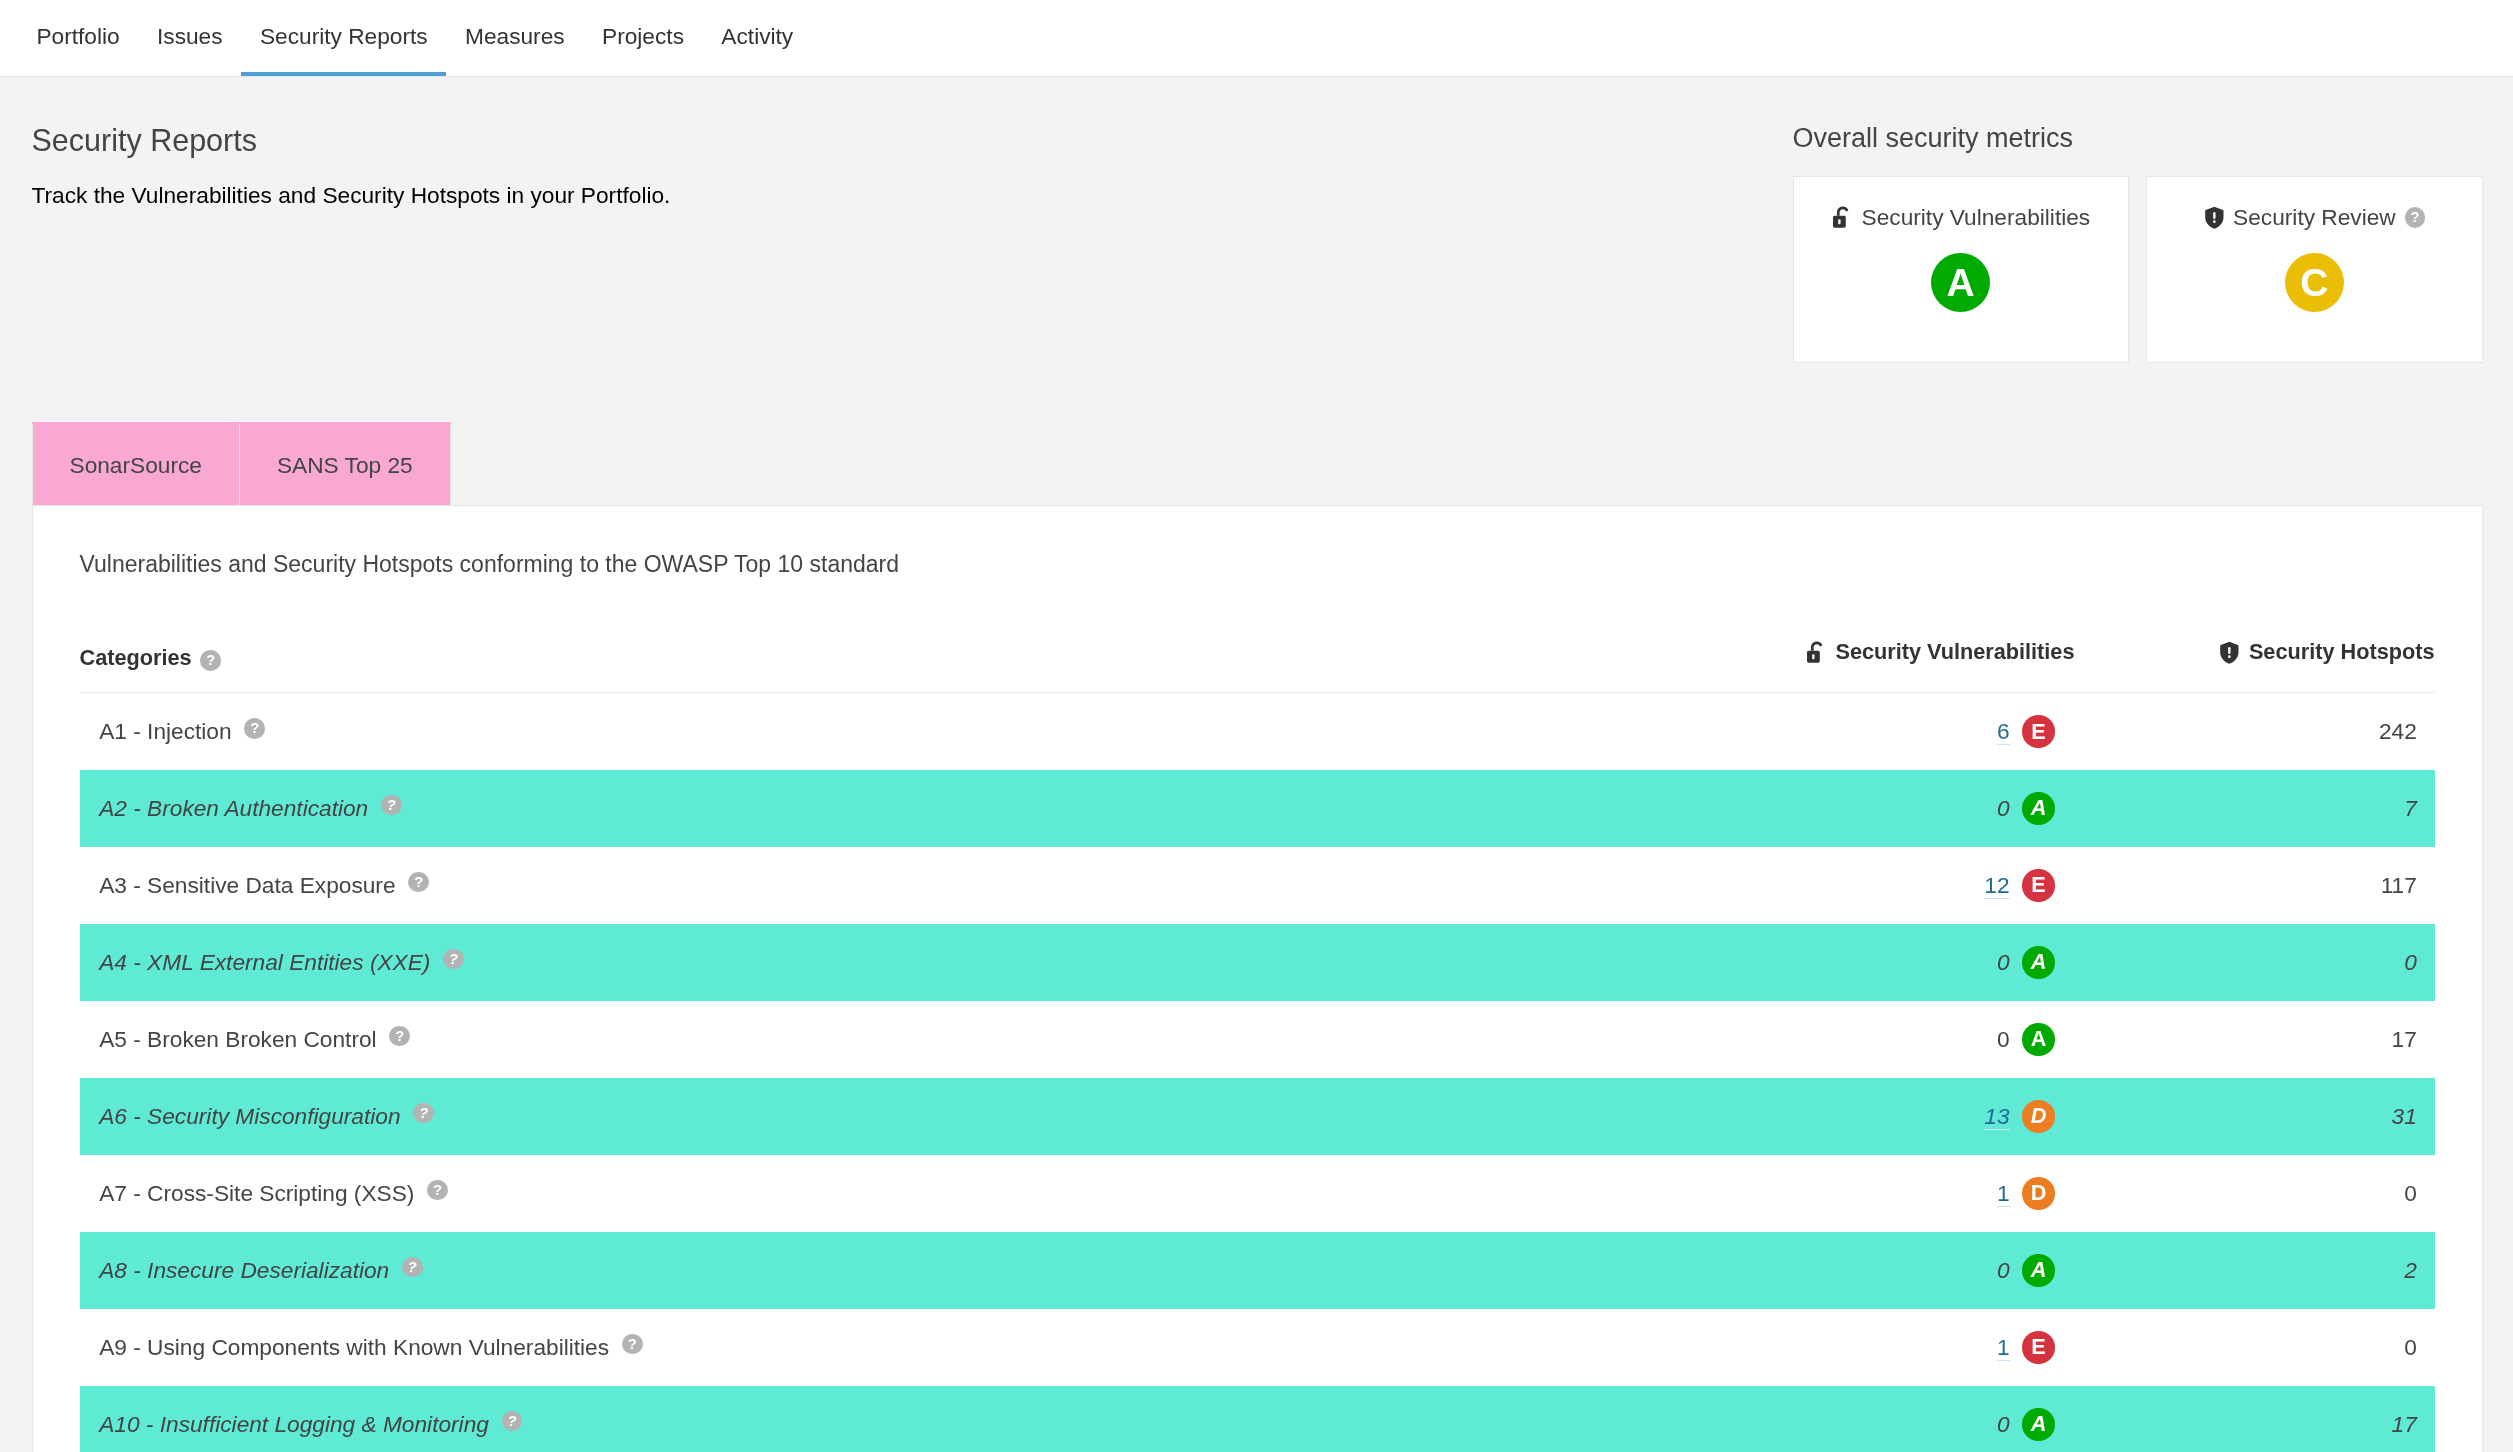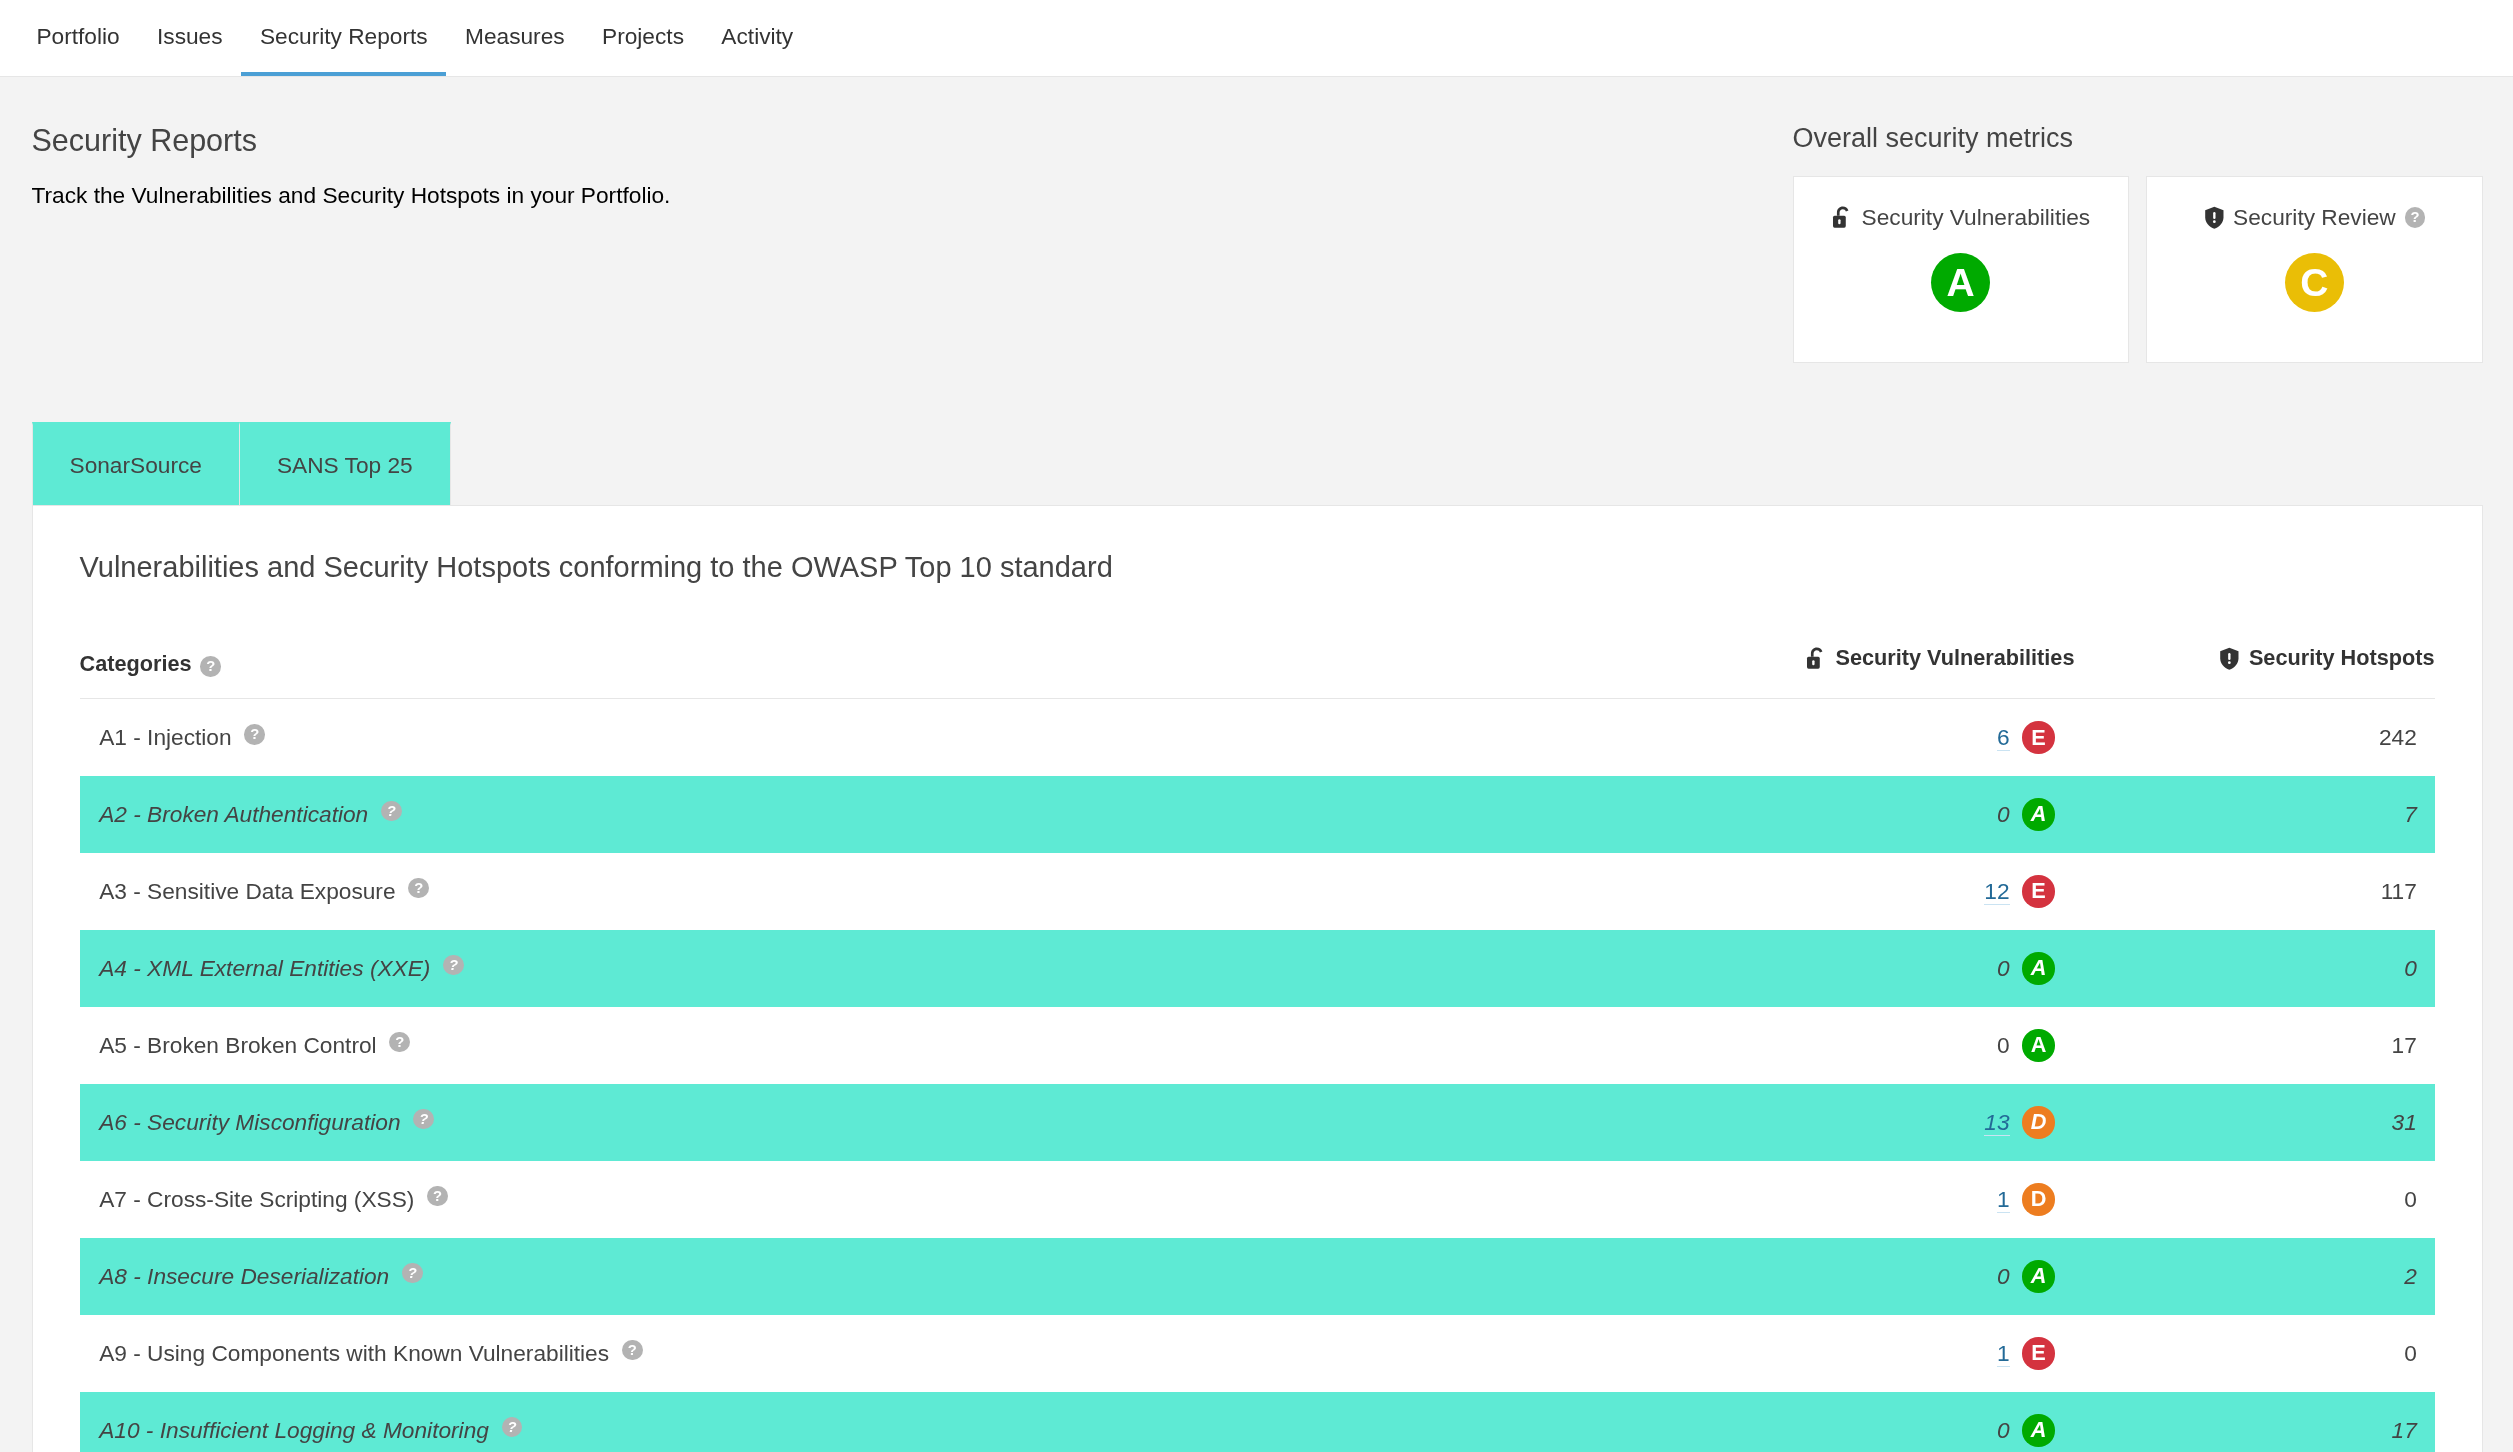--- a/index.html
+++ b/index.html
@@ -99,21 +99,21 @@
   .rating.small { width: 32.5px; height: 32.5px; font-size: 21.7px; }
 
   
   .tabs {
     display: flex;
     margin-top: 59px;
     position: relative;
     z-index: 2;
   }
   .tab {
-    background: #5eead4;
+    background: #f9a8d4;
     border: 1px solid #e6e6e6;
     border-bottom: none;
     border-top: 3.9px solid transparent;
     padding: 26.6px 37px 25.6px;
     font-size: 22.7px;
     color: #444;
     cursor: pointer;
     margin-right: -1px;
     white-space: nowrap;
   }
@@ -125,21 +125,21 @@
     padding-bottom: 26.6px;
   }
 
   
   .panel {
     background: #fff;
     border: 1px solid #e6e6e6;
     padding: 45px 47px 59px;
   }
   .panel-desc {
-    font-size: 29px;
+    font-size: 23px;
     color: #444;
     margin-bottom: 61px;
   }
 
   
   table.report {
     width: 100%;
     border-collapse: collapse;
     table-layout: fixed;
   }

